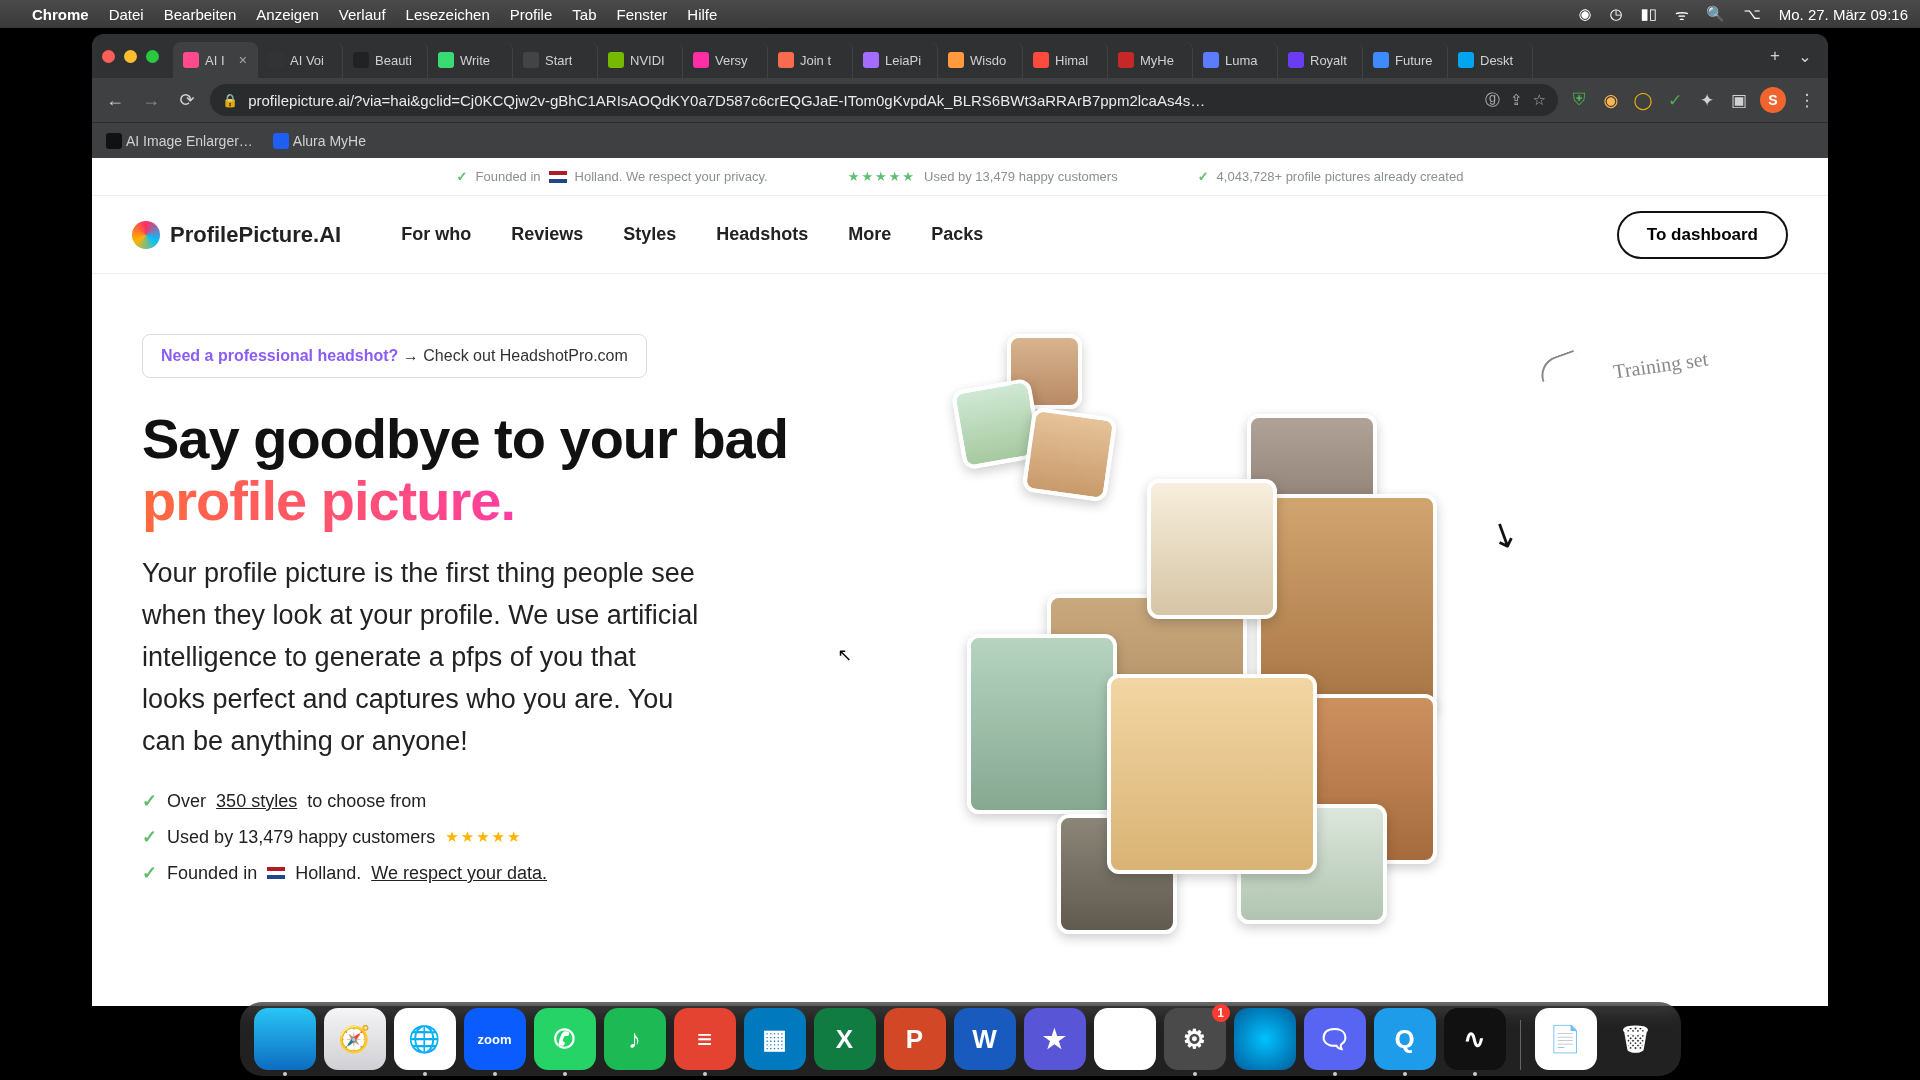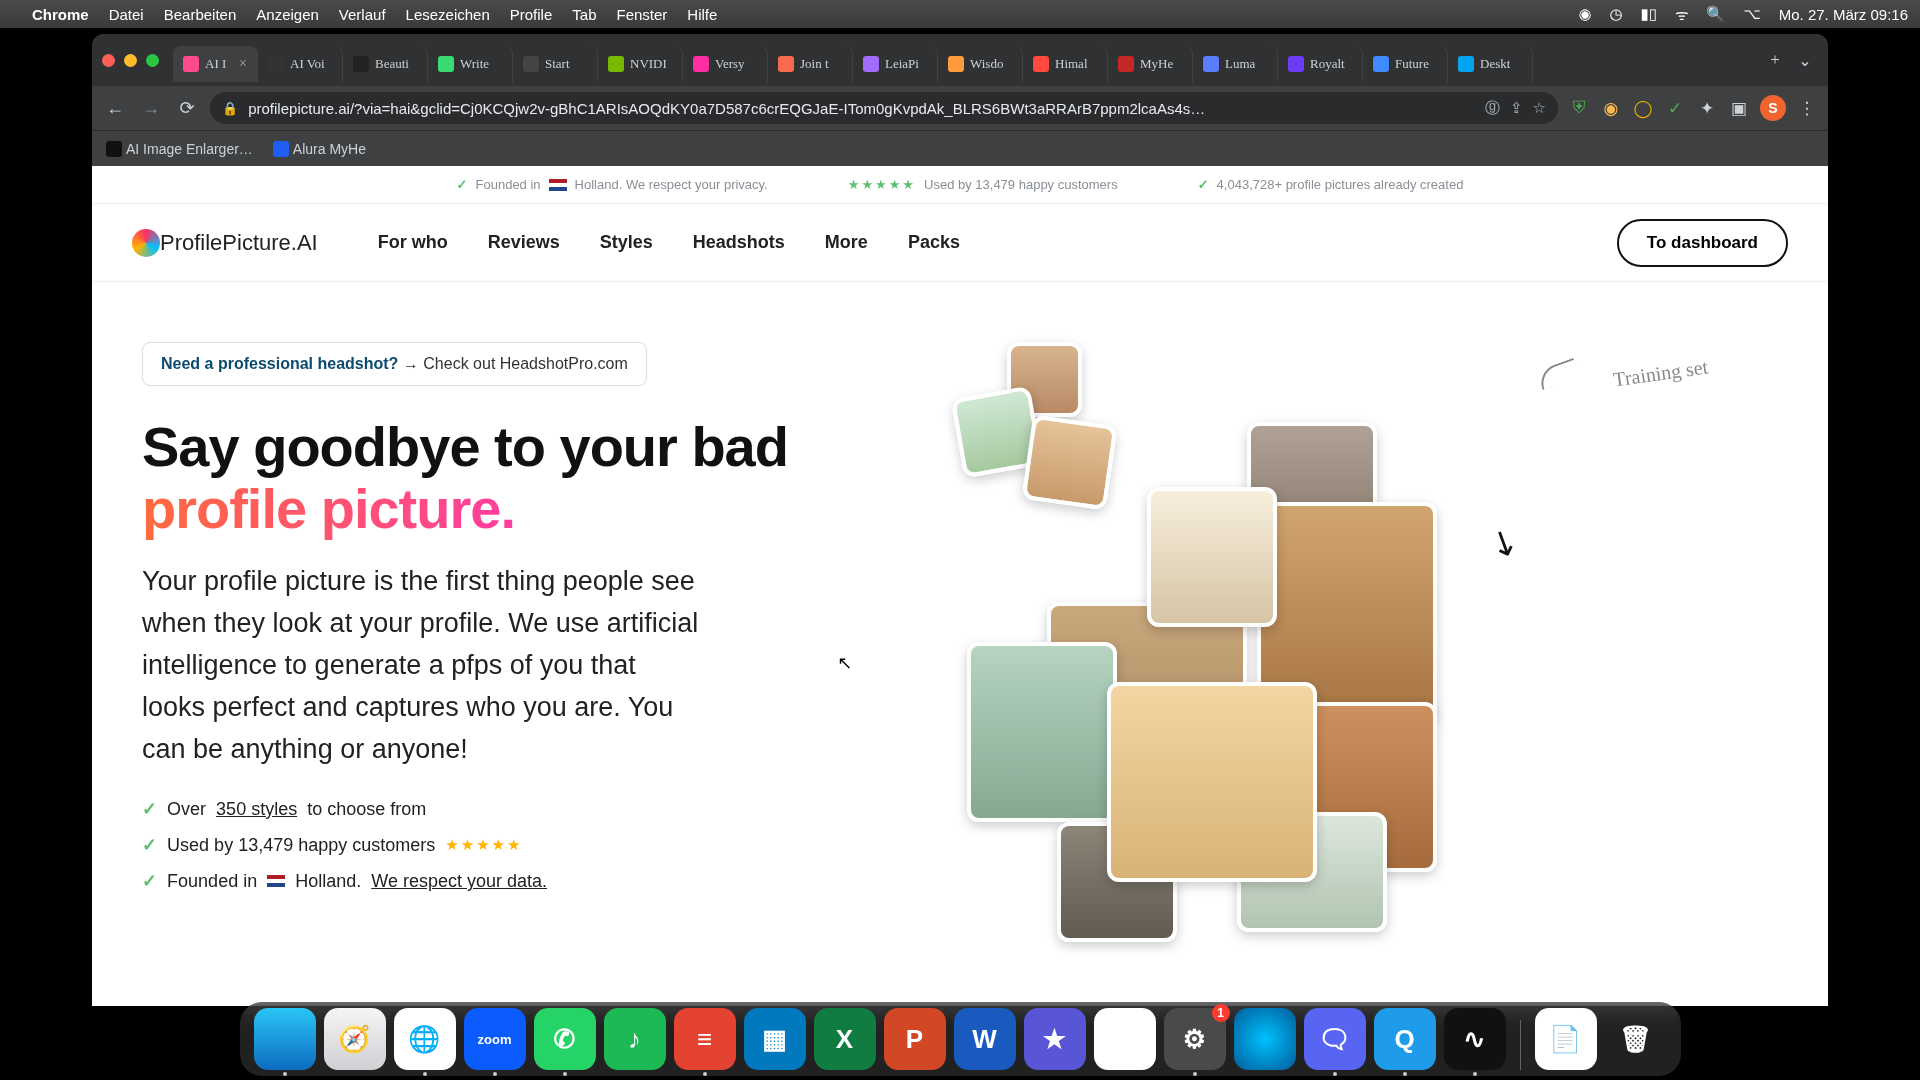--- a/index.html
+++ b/index.html
@@ -21,22 +21,22 @@
 .menubar .right { display: flex; gap: 18px; align-items: center; }
 .menubar .right span { cursor: default; }
 
 
 .chrome-window {
   margin: 6px 92px 0; height: calc(100% - 28px - 80px);
   background: #2f3133; border-radius: 12px 12px 0 0; overflow: hidden;
   display: flex; flex-direction: column;
 }
 .tab-strip {
-  height: 52px; background: #2f3133; display: flex; align-items: center;
-  padding-left: 10px; gap: 0; font-family: Liberation Serif, serif;
+  height: 44px; background: #2f3133; display: flex; align-items: center;
+  padding-left: 10px; gap: 0;
 }
 .traffic { display: flex; gap: 9px; margin-right: 14px; }
 .traffic span { width: 13px; height: 13px; border-radius: 50%; display: inline-block; }
 .tl-close{background:#ff5f57;} .tl-min{background:#febc2e;} .tl-max{background:#28c840;}
 .tabs { display: flex; flex: 1; }
 .tab {
   display: flex; align-items: center; gap: 6px; padding: 0 10px;
   height: 36px; font-size: 13px; color: #cfd2d4; min-width: 85px;
   border-radius: 8px 8px 0 0; margin-top: 8px; cursor: pointer;
   border-right: 1px solid #404244;
@@ -78,33 +78,33 @@
   justify-content:center; gap:80px; font-size:13px; color:#8a8f96;
 }
 .topbanner .item{display:flex;align-items:center;gap:8px;}
 .check{color:#5fbf6e;font-weight:700;}
 .stars{color:#5fbf6e;letter-spacing:2px;}
 
 .siteheader {
   height:78px; border-bottom:1px solid #eee; display:flex; align-items:center;
   padding:0 40px;
 }
-.logo{display:flex;align-items:center;gap:0;font-weight:400;font-size:22px;color:#222;}
+.logo{display:flex;align-items:center;gap:10px;font-weight:700;font-size:22px;color:#222;}
 .logo-ic{width:28px;height:28px;border-radius:50%;background:conic-gradient(#ff2e63,#00c2ff,#ffb400,#ff2e63);display:inline-block;}
 .mainnav{display:flex;gap:40px;margin-left:60px;font-size:18px;font-weight:600;color:#222;}
 .mainnav span{cursor:pointer;}
 .dashbtn{margin-left:auto;padding:12px 28px;border:2px solid #111;border-radius:30px;font-weight:700;font-size:17px;cursor:pointer;}
 
 .hero{display:flex;padding:60px 50px 0;}
 .hero-left{flex:0 0 48%;}
 .promo{
   display:inline-block;border:1px solid #ddd;border-radius:8px;padding:12px 18px;
   font-size:16px;color:#333;margin-bottom:30px;
 }
-.promo .red{color:#0c4a6e;font-weight:600;text-align:right;}
+.promo .red{color:#8b5cf6;font-weight:600;text-align:right;}
 h1{font-size:56px;font-weight:800;line-height:1.1;color:#111;letter-spacing:-1px;}
 h1 .grad{background:linear-gradient(90deg,#ff6a3d,#ff3da0);-webkit-background-clip:text;background-clip:text;color:transparent;}
 .sub{font-size:24px;font-weight:700;margin-top:22px;color:#111;}
 .para{font-size:27px;line-height:1.55;margin-top:22px;color:#222;max-width:560px;}
 .bullets{margin-top:28px;display:flex;flex-direction:column;gap:14px;font-size:18px;color:#222;}
 .bullets .b{display:flex;align-items:center;gap:10px;}
 .bullets .stars{color:#ffb400;letter-spacing:2px;font-size:15px;}
 .bullets .und{text-decoration:underline;}
 .cta{
   margin-top:34px;display:inline-flex;align-items:center;gap:10px;

